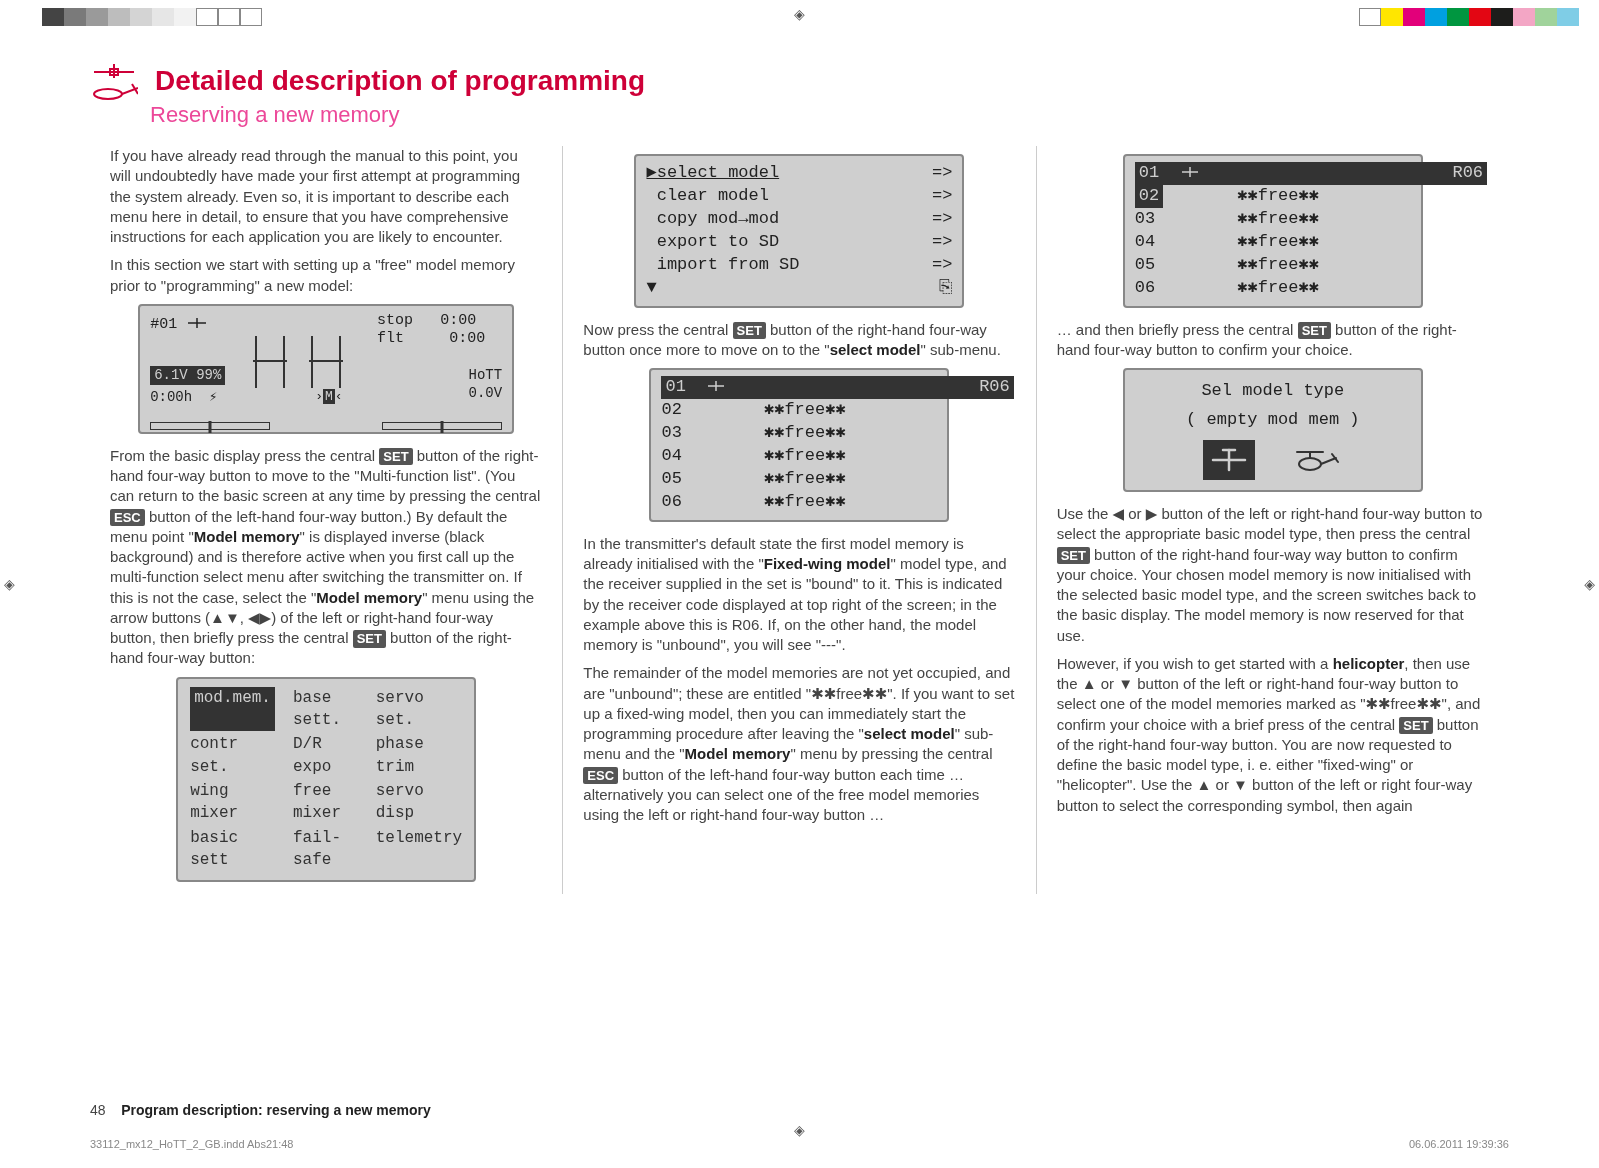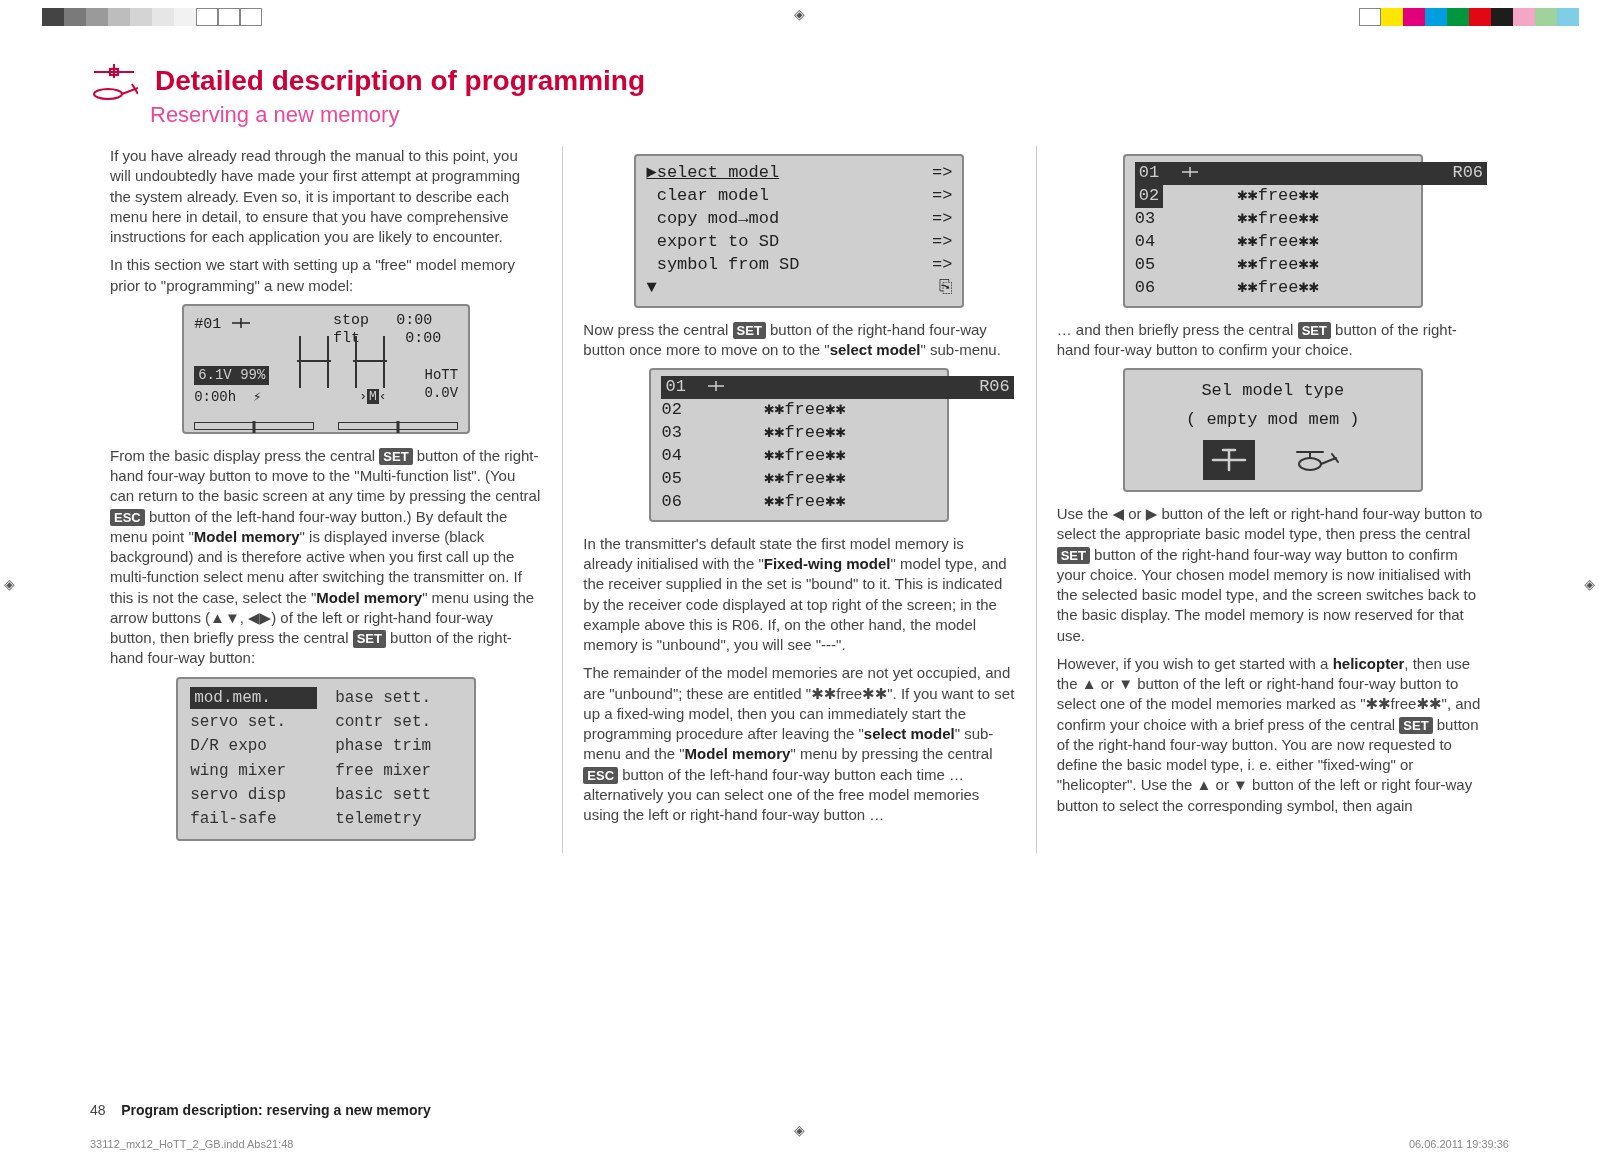--- a/index.html
+++ b/index.html
@@ -72,21 +72,21 @@
     color: #cfcfcf;
     padding: 0 4px;
     display: inline-block;
   }
 
   .lcd-basic {
     background: #cfcfcf;
     border: 2px solid #888;
     border-radius: 4px;
     margin: 8px auto 12px auto;
-    width: 288px;
+    width: 376px;
     color: #222;
     font-family: "Courier New", monospace;
     font-size: 15px;
     position: relative;
     padding: 6px 8px 18px 8px;
     height: 130px;
   }
   .bd-right { position:absolute; right:27px; top:6px; text-align:left; font-size:15px; line-height:1.2;}
   .bd-left { position:absolute; left:10px; top:8px; font-size:15px; line-height:1.4;}
   .bd-bat { position:absolute; left:10px; top:60px; background:#333; color:#cfcfcf; padding:0 4px; font-size:14px;}
@@ -104,21 +104,21 @@
     background: #cfcfcf;
     border: 2px solid #888;
     border-radius: 4px;
     margin: 8px auto 12px auto;
     width: 300px;
     padding: 8px 12px;
     font-family: "Courier New", monospace;
     font-size: 16px;
     color: #333;
     display: grid;
-    grid-template-columns: 1fr 1fr;
+    grid-template-columns: 1fr 1fr 1fr;
     gap: 2px 18px;
     line-height: 1.4;
   }
 
   .type-icons { display:flex; justify-content:center; gap:36px; margin-top:8px;}
   .ticon { width:52px; height:40px; display:flex; align-items:center; justify-content:center; border:2px solid transparent;}
   .ticon.sel { background:#333; }
   .ticon svg { display:block; }
 
   .footer {
@@ -253,21 +253,21 @@
         </div>
     </div>
 
     <div class="col">
       <div class="lcd wide">
         <div class="lcd-pad" id="menu1">
             <div class="lcd-row"><span><span style="text-decoration: underline;">▶select model</span></span><span>=&gt;</span></div>
             <div class="lcd-row"><span> clear model</span><span>=&gt;</span></div>
             <div class="lcd-row"><span> copy mod→mod</span><span>=&gt;</span></div>
             <div class="lcd-row"><span> export to SD</span><span>=&gt;</span></div>
-            <div class="lcd-row"><span> symbol from SD</span><span>=&gt;</span></div>
+            <div class="lcd-row"><span> import from SD</span><span>=&gt;</span></div>
             <div class="lcd-row"><span>▼</span><span>⎘</span></div>
           </div>
       </div>
 
       <p>
         <span>Now press the central </span><span class="badge">SET</span><span> button of the right-hand four-way button once more to move on to the "</span><b>select model</b><span>" sub-menu.</span>
       </p>
 
       <div class="lcd">
         <div class="lcd-pad" id="list2">

